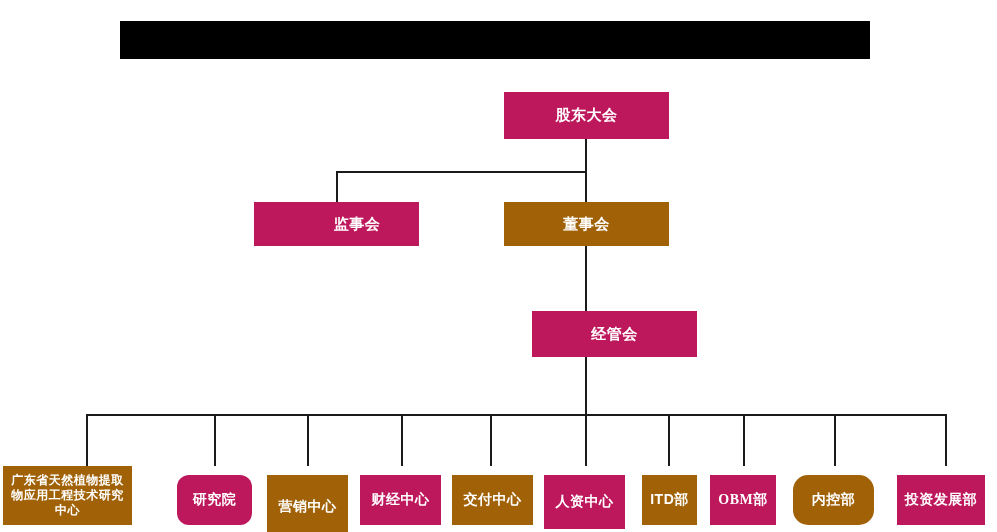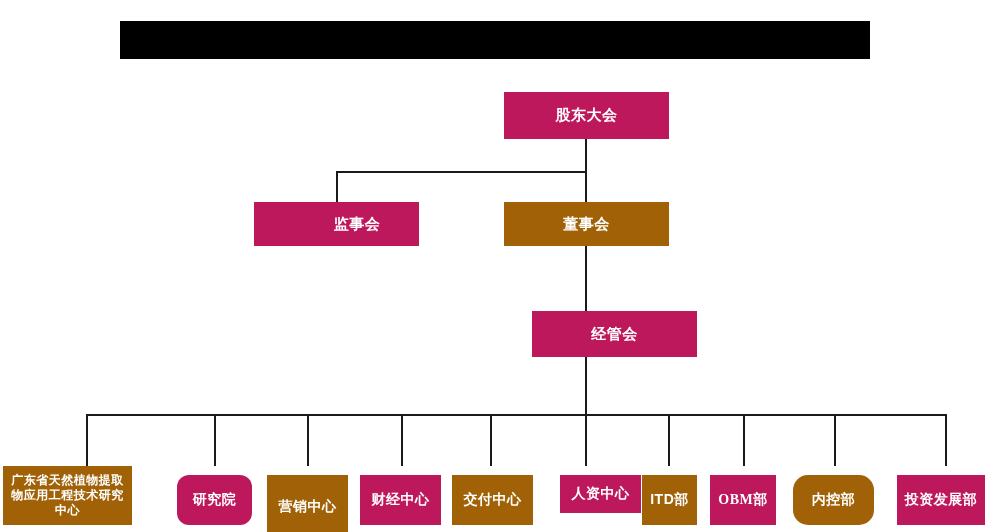--- a/index.html
+++ b/index.html
@@ -115,21 +115,21 @@
   </div>
 
   <div class="node dark" style="left:360px; top:475px; width:81px; height:50px; font-size:14px;">
     <span class="node-label">财经中心</span>
   </div>
 
   <div class="node light" style="left:452px; top:475px; width:81px; height:50px; font-size:14px;">
     <span class="node-label">交付中心</span>
   </div>
 
-  <div class="node dark" style="left:560px; top:475px; width:81px; height:38px; font-size:14px;">
+  <div class="node dark" style="left:544px; top:475px; width:81px; height:54px; font-size:14px;">
     <span class="node-label">人资中心</span>
   </div>
 
   <div class="node light" style="left:642px; top:475px; width:55px; height:50px; font-size:14px;">
     <span class="node-label">ITD部</span>
   </div>
 
   <div class="node dark" style="left:710px; top:475px; width:66px; height:50px; font-size:14px;">
     <span class="node-label">OBM部</span>
   </div>

